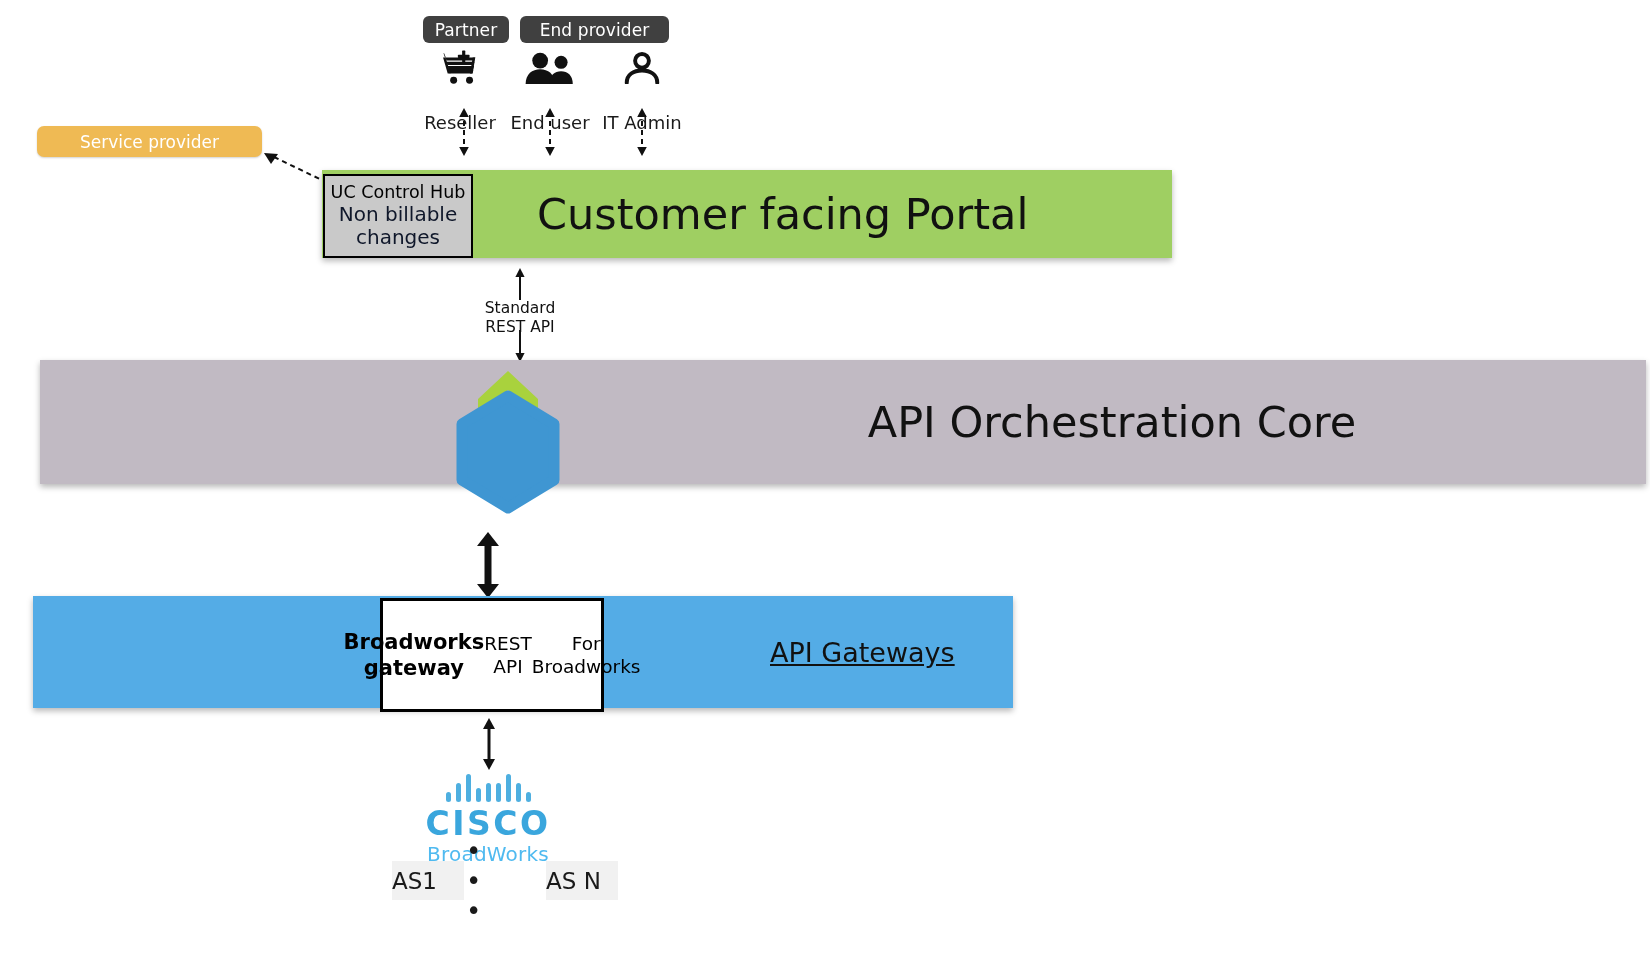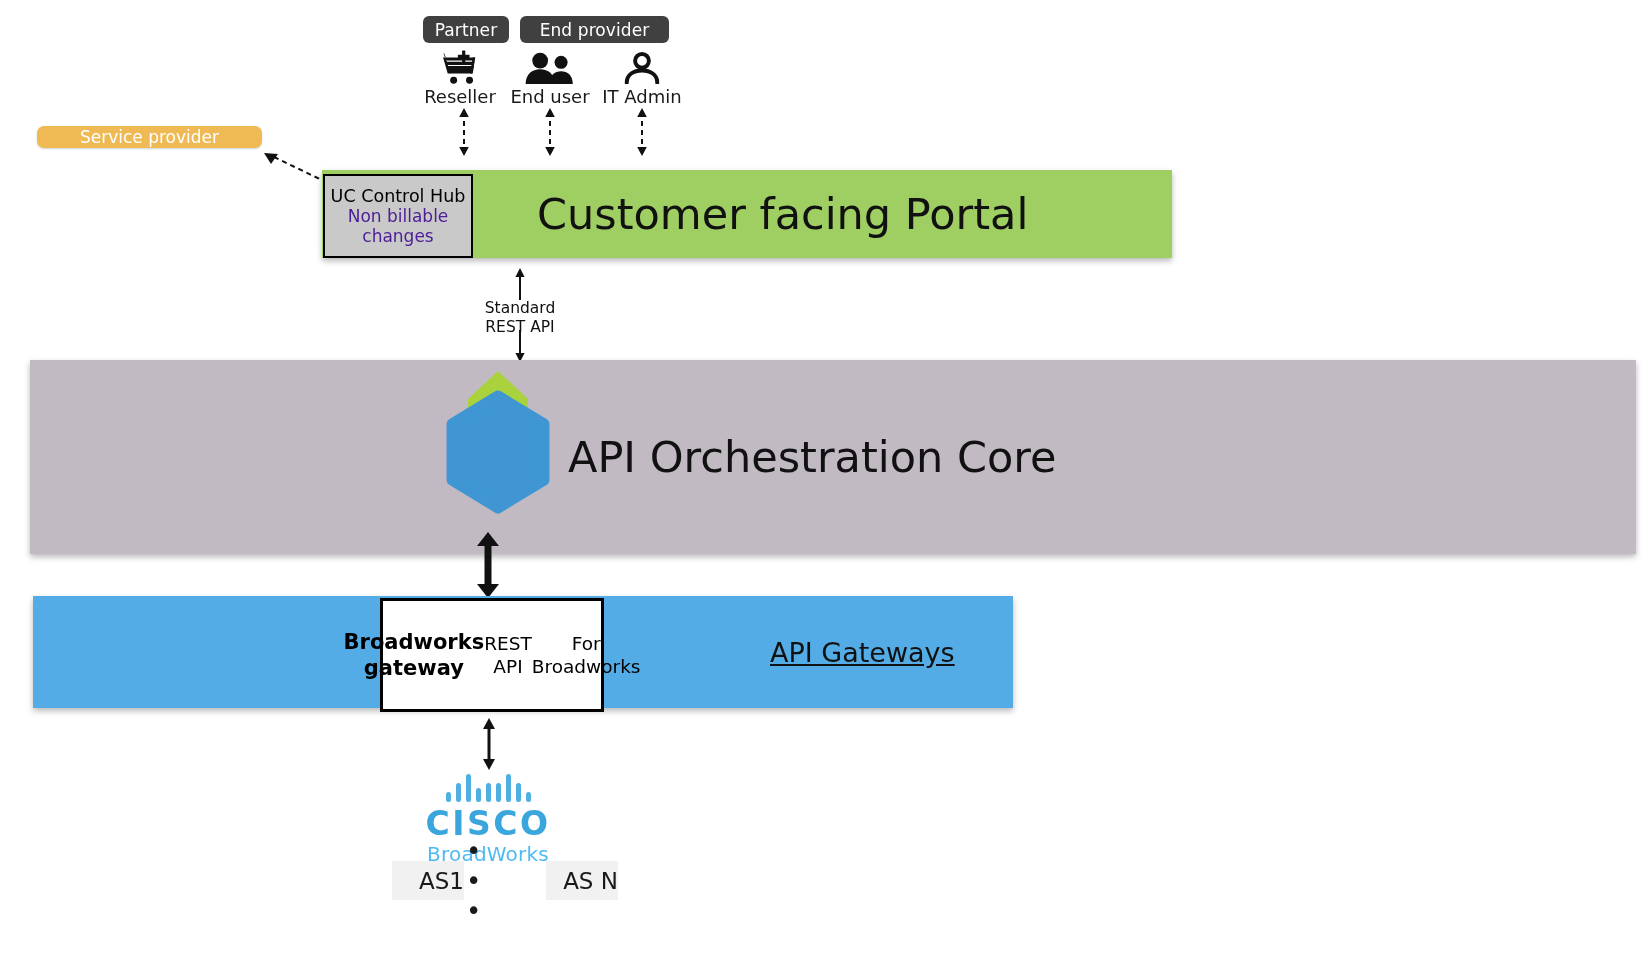--- a/index.html
+++ b/index.html
@@ -33,20 +33,21 @@
     letter-spacing: 0.1px;
     height: 27px;
   }
 
   
   .persona-label {
     font-size: 18px;
     color: #1a1a1a;
     text-align: center;
     white-space: nowrap;
+    margin-top: 26px;
   }
 
   
   .chip-orange {
     background: #efba54;
     color: #ffffff;
     border-radius: 7px;
     font-size: 17px;
     display: flex;
     align-items: center;
@@ -77,21 +78,21 @@
     background: #c9c9c9;
     border: 2.5px solid #000000;
     display: flex;
     flex-direction: column;
     align-items: center;
     justify-content: center;
     text-align: center;
     line-height: 1.18;
   }
   .inset-box .t1 { font-size: 17.5px; font-weight: 400; color: #000; }
-  .inset-box .t2 { font-size: 17px; color: #4c1d95; }
+  .inset-box .t2 { font-size: 20px; color: #0f172a; }
 
   .inset-white {
     background: #ffffff;
     border: 3px solid #000000;
     display: flex;
     align-items: center;
     justify-content: center;
     text-align: center;
     line-height: 1.25;
   }
@@ -105,21 +106,21 @@
     text-align: center;
     line-height: 1.2;
     white-space: nowrap;
   }
 
   
   .as-box {
     background: #f1f1f1;
     display: flex;
     align-items: center;
-    justify-content: flex-end;
+    justify-content: flex-start;
     font-size: 23px;
     color: #1a1a1a;
   }
   .dots {
     display: flex;
     align-items: center;
     justify-content: center;
     font-size: 26px;
     letter-spacing: 5px;
     color: #1a1a1a;
@@ -211,21 +212,21 @@
   <div class="abs persona-label" style="left:582px; top:86px; width:120px;">IT Admin</div>
 
   <div class="abs" style="left:631px; top:108px; width:22px; height:48px;">
     <svg width="22" height="48" viewBox="0 0 22 48">
       <line x1="11" y1="4" x2="11" y2="44" stroke="#111" stroke-width="2" stroke-dasharray="5,4"></line>
       <polygon points="11,0 6.2,9 15.8,9" fill="#111"></polygon>
       <polygon points="11,48 6.2,39 15.8,39" fill="#111"></polygon>
     </svg>
   </div>
 
-  <div class="abs chip-orange" style="left:37px; top:126px; width:225px; height:22px;">
+  <div class="abs chip-orange" style="left:37px; top:126px; width:225px; height:31px;">
     <span>Service provider</span>
   </div>
 
   <div class="abs" style="left:258px; top:148px; width:86px; height:44px;">
     <svg width="86" height="44" viewBox="0 0 86 44">
       <line x1="16" y1="9" x2="70" y2="35" stroke="#111" stroke-width="2" stroke-dasharray="5,4"></line>
       <polygon points="6,5 20,6 13,16" fill="#111"></polygon>
       <polygon points="80,39 66,38 73,28" fill="#111"></polygon>
     </svg>
   </div>
@@ -250,21 +251,21 @@
     <div>Standard</div>
     <div>REST API</div>
   </div>
   <div class="abs" style="left:510px; top:330px; width:20px; height:32px;">
     <svg width="20" height="32" viewBox="0 0 20 32">
       <line x1="10" y1="0" x2="10" y2="25" stroke="#111" stroke-width="2"></line>
       <polygon points="10,32 5.4,23 14.6,23" fill="#111"></polygon>
     </svg>
   </div>
 
-  <div class="abs band band-mauve" style="left:30px; top:360px; width:1606px; height:194px;">
+  <div class="abs band band-mauve" style="left:40px; top:360px; width:1606px; height:124px;justify-content:center;">
 
     <span class="abs" style="left:412px; top:8px; width:112px; height:150px;">
       <svg width="112" height="150" viewBox="0 0 112 150">
         <path d="M56 3 L26 31 L26 50 L40 37 L56 22 L72 37 L86 50 L86 31 Z" fill="#a9d23d"></path>
         <polygon points="56,28 102,56 102,112 56,140 10,112 10,56" fill="#3f96d2" stroke="#3f96d2" stroke-width="11" stroke-linejoin="round"></polygon>
       </svg>
     </span>
     <span class="band-title" style="margin-left:538px;">API Orchestration Core</span>
   </div>
 

